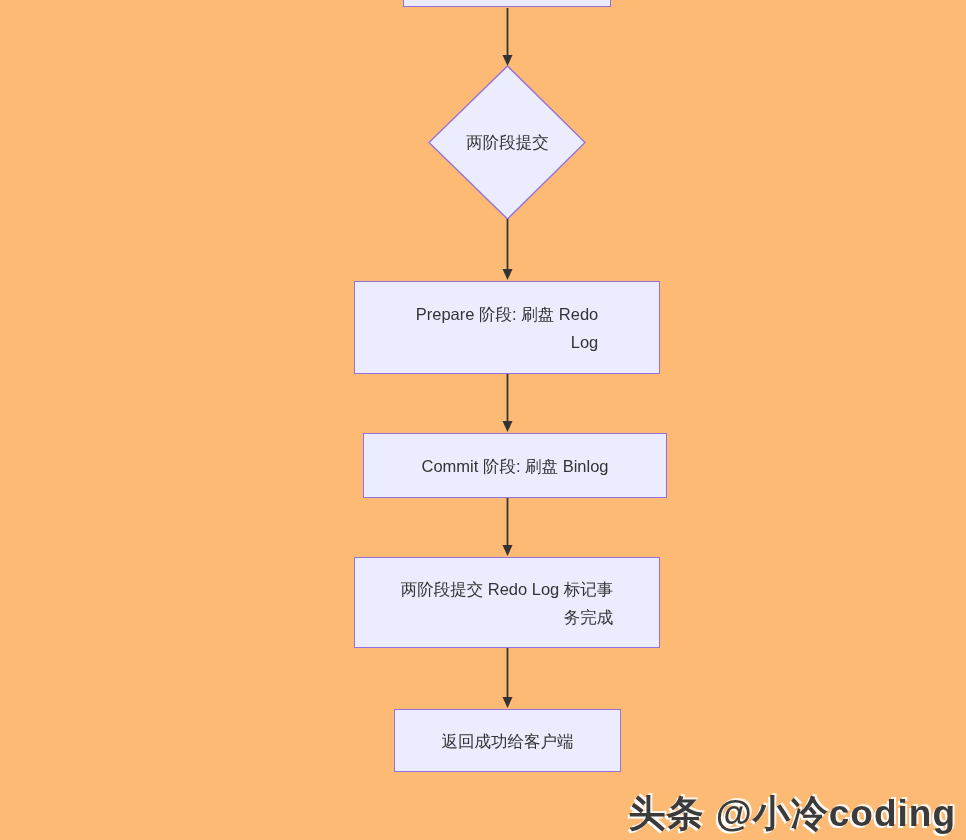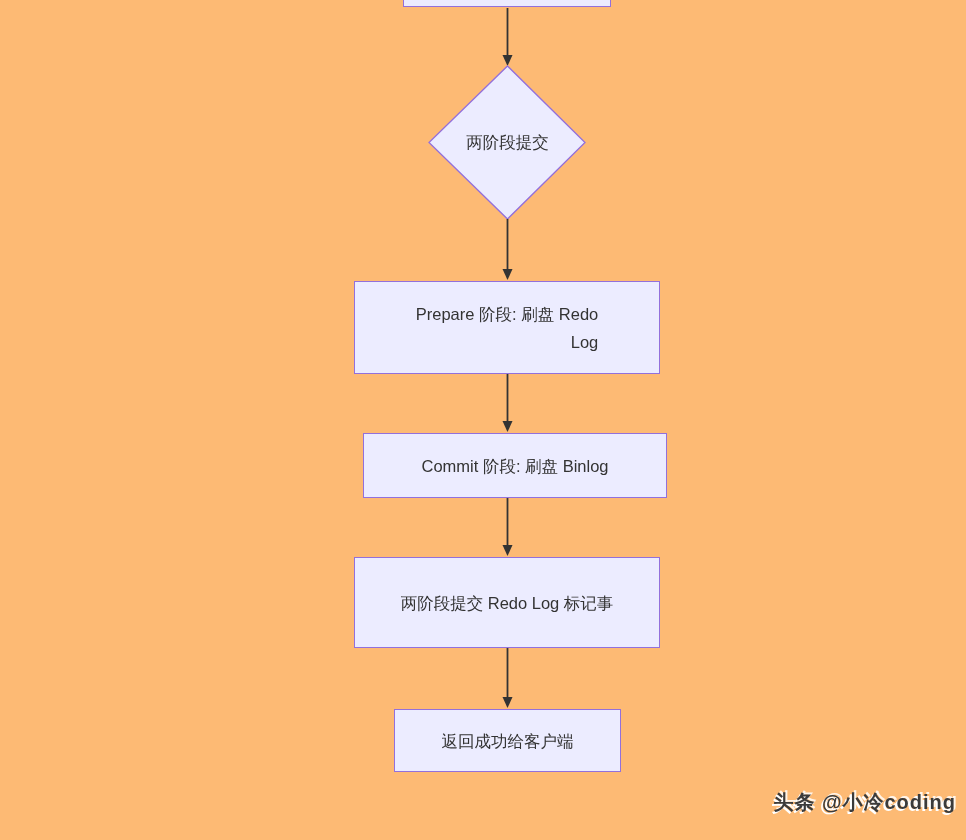--- a/index.html
+++ b/index.html
@@ -70,21 +70,21 @@
     display: flex;
     align-items: center;
     justify-content: center;
     color: #333333;
     font-size: 16.5px;
   }
   .watermark {
     position: absolute;
     top: 789px;
     right: 10px;
-    font-size: 20px;
+    font-size: 37px;
     font-weight: 700;
     color: #3b3b3b;
     letter-spacing: 1px;
     text-shadow: -2px 2px 0 #ffffff, 2px -2px 0 rgba(255,255,255,0.85);
     white-space: nowrap;
   }
 </style>
 </head>
 <body>
 
@@ -133,20 +133,21 @@
 
   <div class="node node-commit">
     <div>
       <span class="node-line">Commit 阶段: 刷盘 Binlog</span>
     </div>
   </div>
 
   <div class="node node-flush-again">
     <div>
       <span class="node-line">两阶段提交 Redo Log 标记事</span>
+      <span class="node-line">务完成</span>
     </div>
   </div>
 
   <div class="node node-return">
     <div>
       <span class="node-line">返回成功给客户端</span>
     </div>
   </div>
 
   <div class="watermark">

